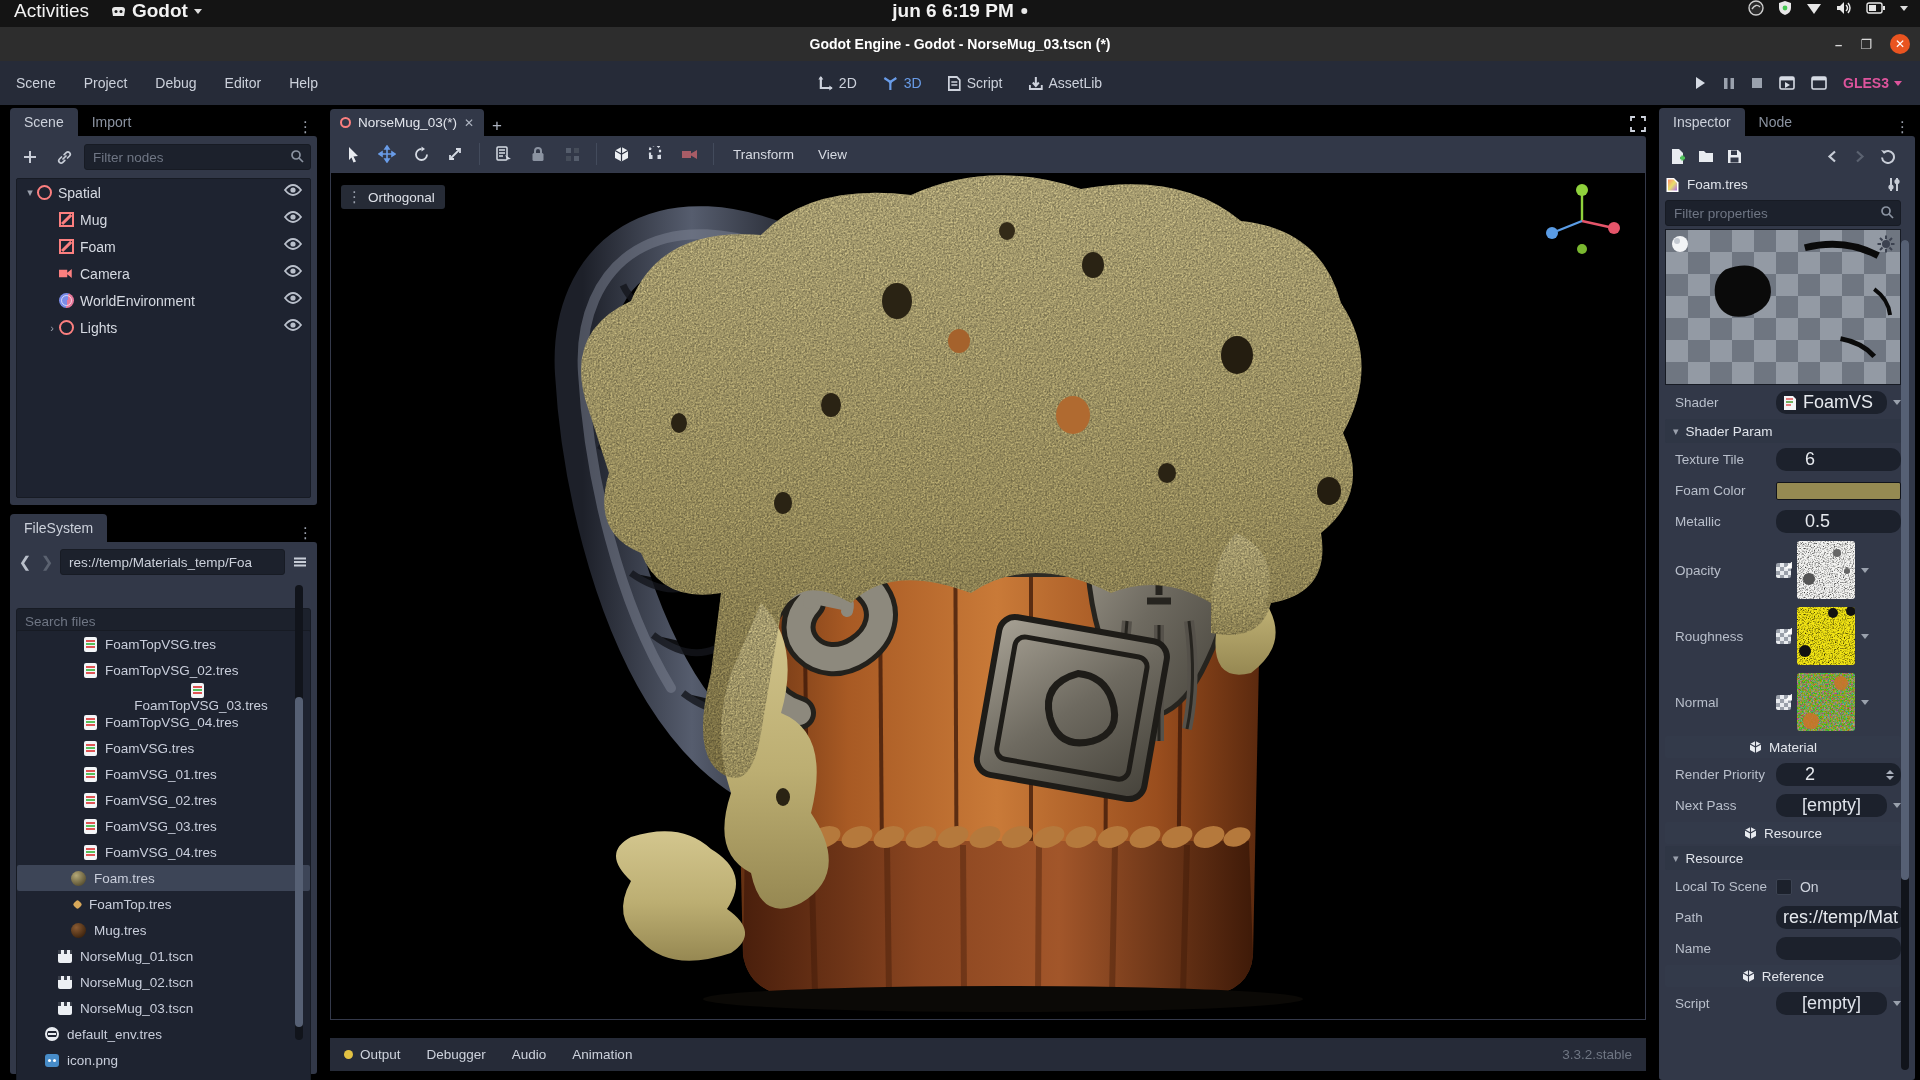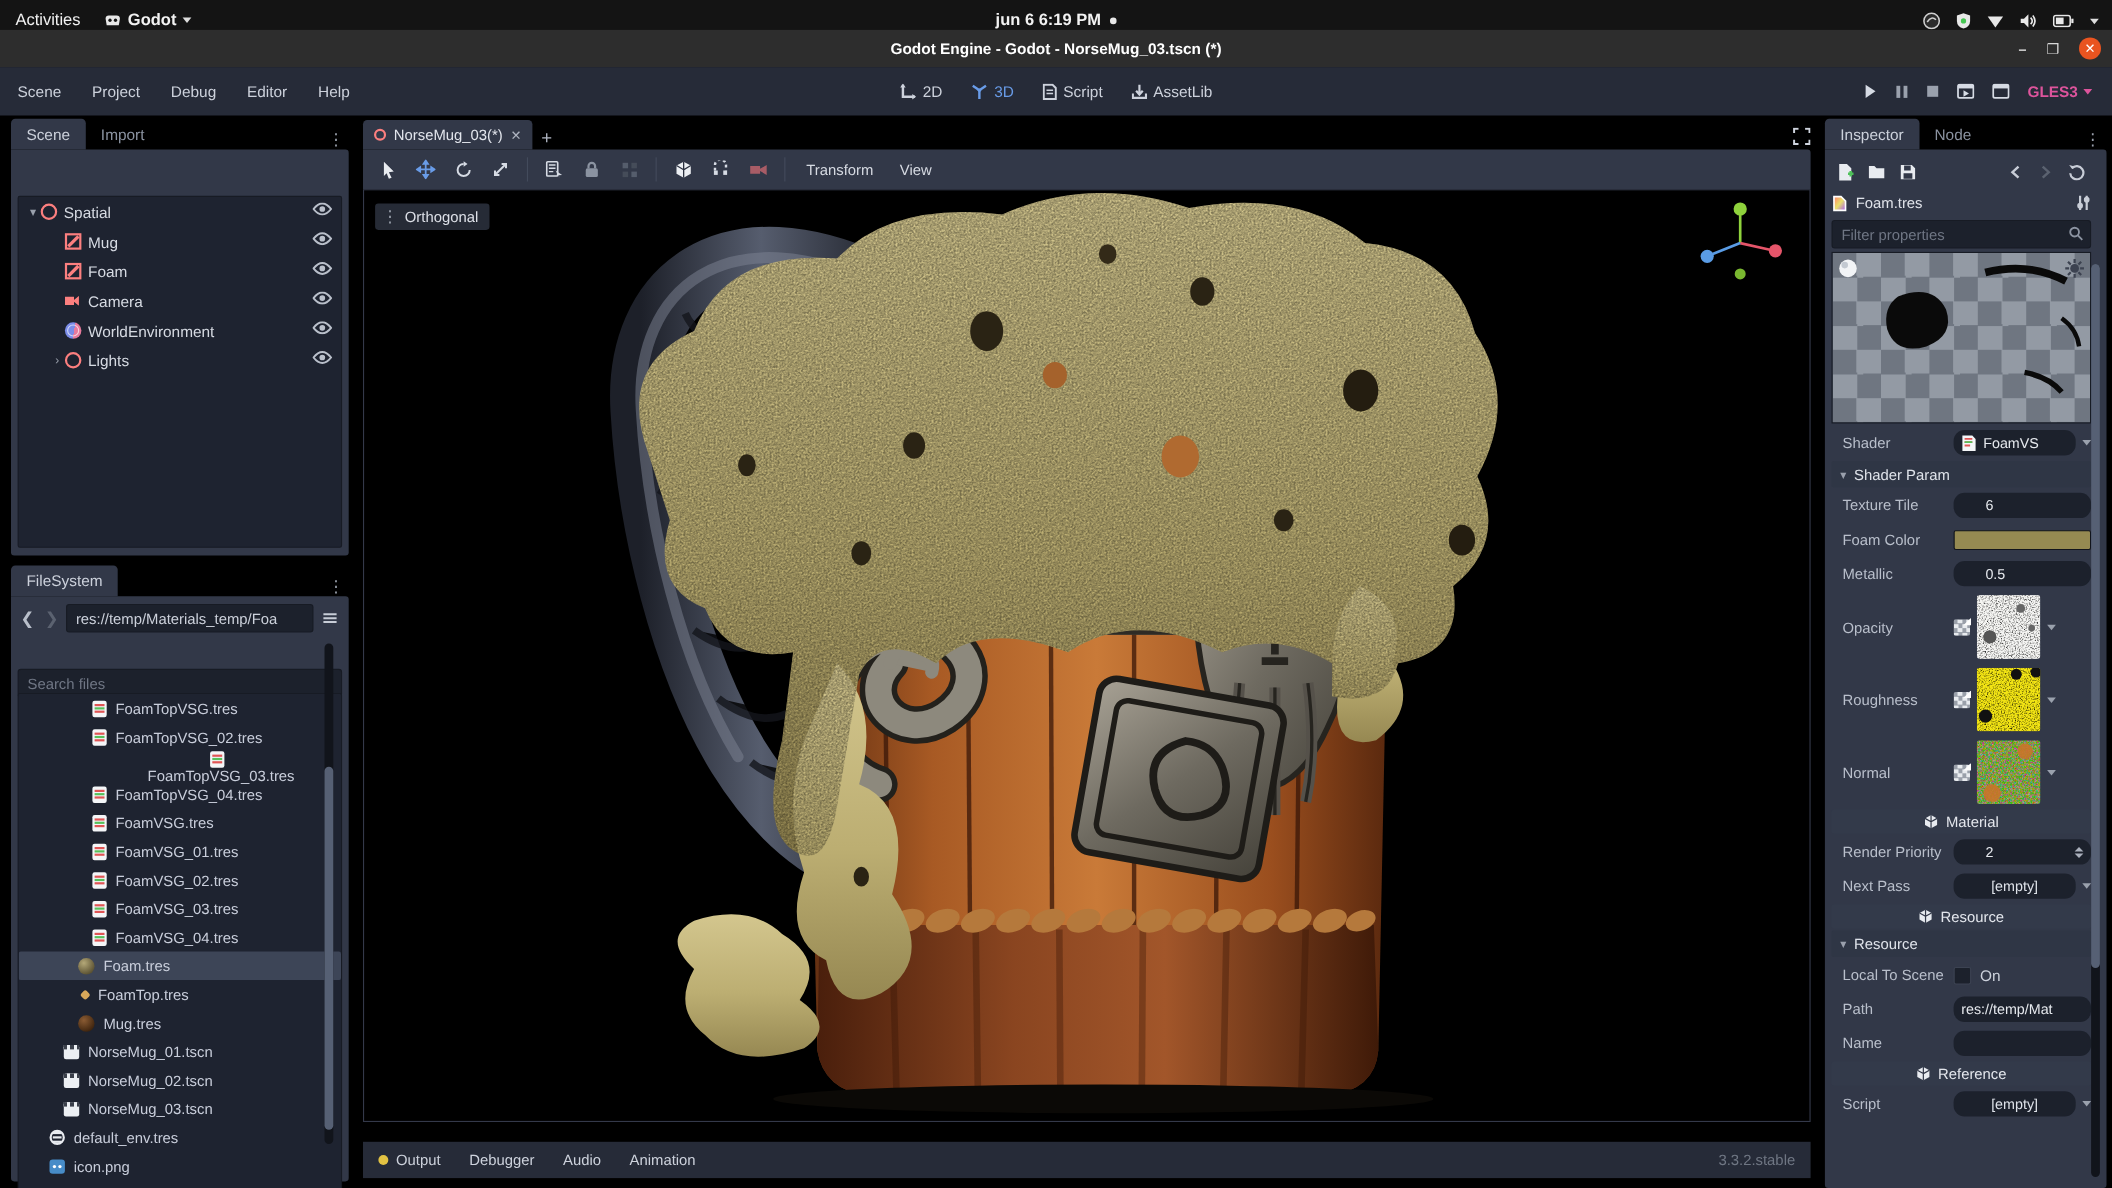--- a/index.html
+++ b/index.html
@@ -6,21 +6,21 @@
     --sysbar:#141414; --titlebar:#2d2d2d; --bg:#262b38; --bg2:#2b3140; --bg3:#323848;
     --well:#1e2330; --input:#1c212c; --border:#171b24; --text:#ccd1db; --dim:#8b93a1;
     --accent:#699ce8; --salmon:#fc7f7f; --sel:#3d4557; --pink:#dd549c;
   }
   *{margin:0;padding:0;box-sizing:border-box;}
   html,body{width:1920px;height:1080px;overflow:hidden;background:#000;
     font-family:"Liberation Sans","DejaVu Sans",sans-serif;color:var(--text);font-size:14px;}
   .abs{position:absolute;}
   
   #sysbar{position:absolute;left:0;top:0;width:1920px;height:27px;background:var(--sysbar);
-    display:flex;align-items:flex-end;color:#f2f2f2;font-size:15px;}
+    display:flex;align-items:flex-start;color:#f2f2f2;font-size:19px;}
   #sysbar .sb-left{display:flex;align-items:center;gap:22px;padding-left:14px;}
   #sysbar .sb-center{position:absolute;left:50%;transform:translateX(-50%);display:flex;align-items:center;gap:8px;font-weight:bold;}
   #sysbar .sb-right{margin-left:auto;display:flex;align-items:center;gap:14px;padding-right:12px;}
   .appmenu{display:flex;align-items:center;gap:6px;font-weight:bold;}
   .caret{width:0;height:0;border-left:4px solid transparent;border-right:4px solid transparent;border-top:5px solid #ddd;display:inline-block;}
   .sb-dot{width:6px;height:6px;border-radius:50%;background:#e8e8e8;display:inline-block;}
   .sysicon svg{display:block}
   
   #titlebar{position:absolute;left:0;top:27px;width:1920px;height:34px;background:var(--titlebar);
     display:flex;align-items:center;justify-content:center;font-weight:bold;color:#fff;font-size:14px;}
@@ -119,21 +119,21 @@
   .itbtn{width:26px;height:24px;display:flex;align-items:center;justify-content:center;}
   .res-row{display:flex;align-items:center;height:27px;gap:7px;font-size:13.5px;color:#e0e3ea;}
   #insp-preview{position:relative;height:156px;margin-top:3px;border:1px solid var(--border);
     background:repeating-conic-gradient(#939aa4 0% 25%, #6f7681 0% 50%) 0 0/44px 44px;overflow:hidden;}
   .prop-list{margin-top:3px;display:flex;flex-direction:column;gap:2px;}
   .p-banner{height:22px;background:#333a4a;border-radius:2px;display:flex;align-items:center;justify-content:center;gap:7px;color:#e3e6ec;font-size:13.5px;}
   .p-section{height:24px;background:#2f3645;border-radius:2px;display:flex;align-items:center;gap:7px;padding-left:8px;color:#dfe3ea;font-size:13.5px;}
   .p-row{min-height:29px;display:flex;align-items:center;}
   .p-label{width:47%;padding-left:10px;color:#b9bfcb;font-size:13.5px;white-space:nowrap;overflow:hidden;}
   .p-val{width:53%;display:flex;align-items:center;position:relative;}
-  .valbox{flex:1;height:23px;background:var(--input);border-radius:10px;display:flex;align-items:center;padding:0 7px;color:#e6e9ee;font-size:13px;gap:6px;}
+  .valbox{flex:1;height:23px;background:var(--input);border-radius:10px;display:flex;align-items:center;padding:0 7px;color:#e6e9ee;font-size:18px;gap:6px;}
   .chev{width:0;height:0;border-left:4.5px solid transparent;border-right:4.5px solid transparent;border-top:5px solid #9aa1ad;margin-left:6px;flex:none;}
   .spin{display:flex;flex-direction:column;gap:2px;margin-left:auto;}
   .spin i{width:0;height:0;border-left:4px solid transparent;border-right:4px solid transparent;display:block;}
   .spin .up{border-bottom:4.5px solid #aab0bc;}
   .spin .dn{border-top:4.5px solid #aab0bc;}
   .swatch{flex:1;height:18px;border-radius:2px;border:1px solid #11141b;}
   .checkbox{width:16px;height:16px;background:var(--input);border:1px solid #3c4352;border-radius:2px;margin-right:8px;}
   .texrow{min-height:64px;}
   .tex-thumb{width:58px;height:58px;border-radius:3px;overflow:hidden;flex:none;}
   .tex-edit{width:15px;height:15px;margin-right:6px;flex:none;
@@ -290,20 +290,41 @@
   </div>
 </div>
 
 <div id="scene-panel">
   <div class="panel-tabs">
     <span class="ptab active">Scene</span>
     <span class="ptab">Import</span>
     <span class="dots" style="margin-left:auto;padding-right:4px;">⋮</span>
   </div>
   <div id="scene-body">
+    <div class="tool-row">
+      <span class="tbtn">
+          <svg width="14" height="14" viewBox="0 0 14 14">
+            <path d="M7 1 V13 M1 7 H13" stroke="#c8cdd7" stroke-width="2"></path>
+          </svg>
+        </span>
+      <span class="tbtn">
+          <svg width="15" height="15" viewBox="0 0 15 15">
+            <path d="M6 9 L9 6 M4.5 7 L2.5 9 a2.3 2.3 0 0 0 3.3 3.3 L7.8 10.3 M10.5 8 L12.5 6 A2.3 2.3 0 0 0 9.2 2.7 L7.2 4.7" stroke="#c8cdd7" stroke-width="1.7" fill="none" stroke-linecap="round"></path>
+          </svg>
+        </span>
+      <span class="filter-wrap">
+        <input class="inputbox" placeholder="Filter nodes" style="">
+        <span class="search-glyph">
+            <svg width="14" height="14" viewBox="0 0 14 14">
+              <circle cx="6" cy="6" r="4" fill="none" stroke="#8b93a1" stroke-width="1.7"></circle>
+              <path d="M9 9 L13 13" stroke="#8b93a1" stroke-width="1.7"></path>
+            </svg>
+          </span>
+      </span>
+    </div>
     <div id="tree-well" class="well">
         <div class="tree-row" style="padding-left: 6px;">
           <span class="tree-arrow">▾</span>
           <span class="ni ni-spatial"></span>
           <span class="tree-label">Spatial</span>
           <span class="eye">
             <svg width="18" height="12" viewBox="0 0 18 12">
               <path d="M1 6 Q9 -4 17 6 Q9 16 1 6 Z" fill="none" stroke="#b9bfca" stroke-width="1.8"></path>
               <circle cx="9" cy="6" r="2.6" fill="#b9bfca"></circle>
             </svg>

